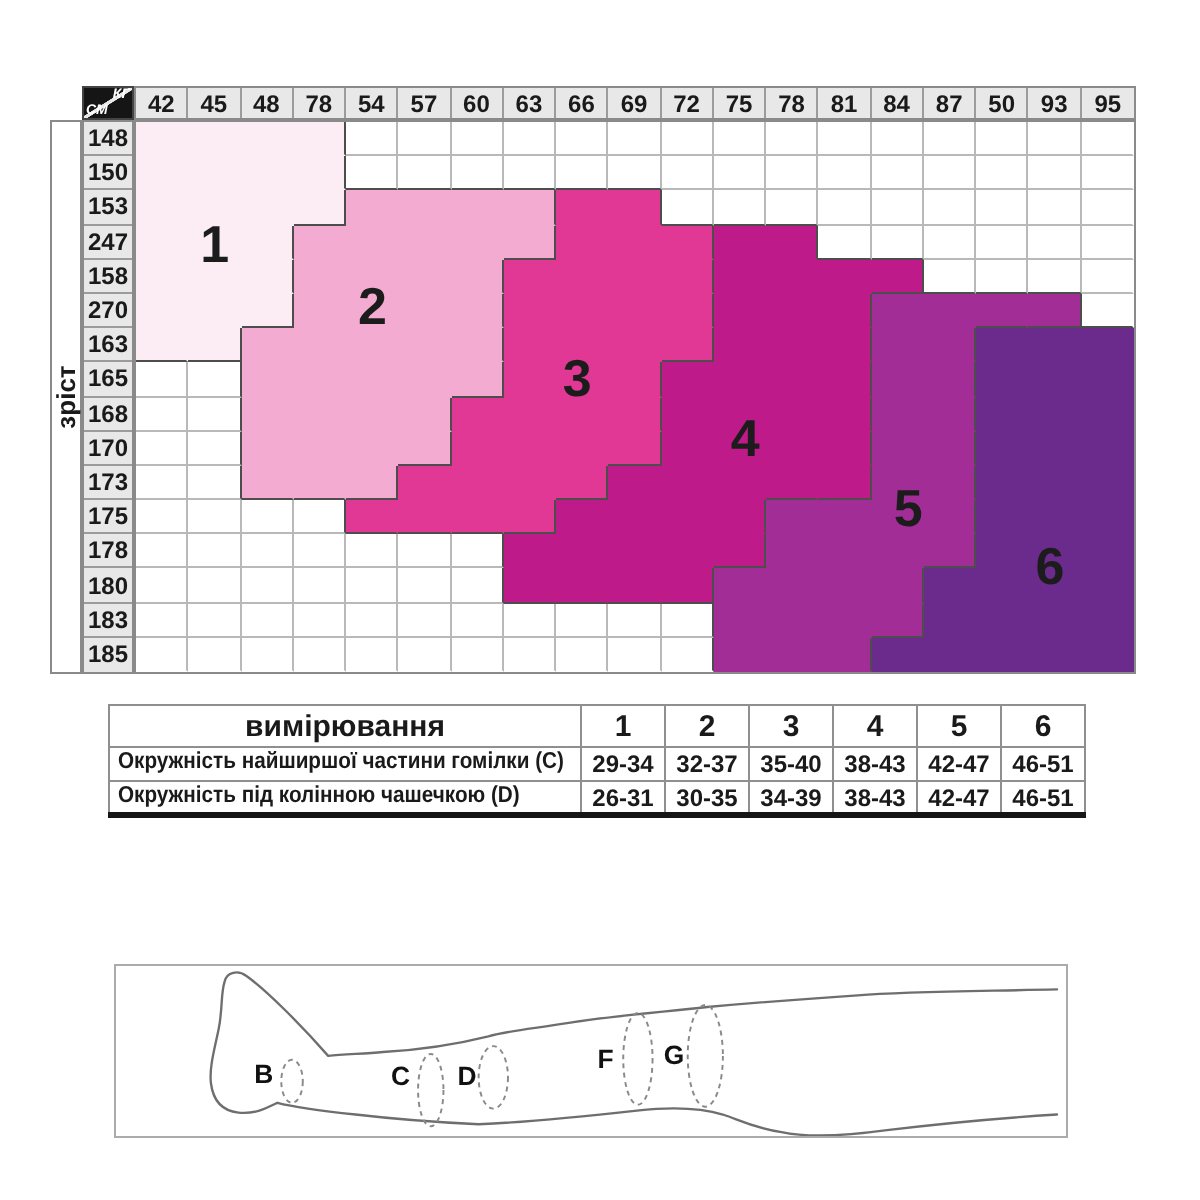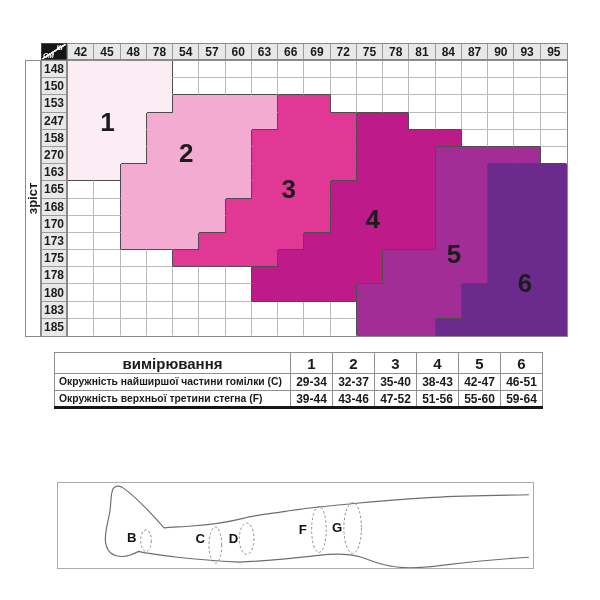--- a/index.html
+++ b/index.html
@@ -76,21 +76,21 @@
       <div class="hcell">60</div>
       <div class="hcell">63</div>
       <div class="hcell">66</div>
       <div class="hcell">69</div>
       <div class="hcell">72</div>
       <div class="hcell">75</div>
       <div class="hcell">78</div>
       <div class="hcell">81</div>
       <div class="hcell">84</div>
       <div class="hcell">87</div>
-      <div class="hcell">90</div>
+      <div class="hcell">50</div>
       <div class="hcell">93</div>
       <div class="hcell">95</div>
     </div>
 
   <div class="zrist-band">
     <span>зріст</span>
   </div>
 
   <div class="row-headers" id="row-headers">
       <div class="hcell">148</div>
@@ -449,27 +449,27 @@
         <tr>
           <td class="lab"><span class="lab-inner">Окружність найширшої частини гомілки (C)</span></td>
           <td class="val">29-34</td>
           <td class="val">32-37</td>
           <td class="val">35-40</td>
           <td class="val">38-43</td>
           <td class="val">42-47</td>
           <td class="val">46-51</td>
         </tr>
         <tr>
-          <td class="lab"><span class="lab-inner">Окружність верхньої третини стегна (F)</span></td>
-          <td class="val">39-44</td>
-          <td class="val">43-46</td>
-          <td class="val">47-52</td>
-          <td class="val">51-56</td>
-          <td class="val">55-60</td>
-          <td class="val">59-64</td>
+          <td class="lab"><span class="lab-inner">Окружність під колінною чашечкою (D)</span></td>
+          <td class="val">26-31</td>
+          <td class="val">30-35</td>
+          <td class="val">34-39</td>
+          <td class="val">38-43</td>
+          <td class="val">42-47</td>
+          <td class="val">46-51</td>
         </tr>
       </tbody>
   </table>
 
   <div class="leg-box">
     <svg viewBox="0 0 477 87">
       <path d="M 477,12
            C 430,13 400,13 375,15
            C 345,17 320,19 298,21
            C 270,24 245,26 228,29

